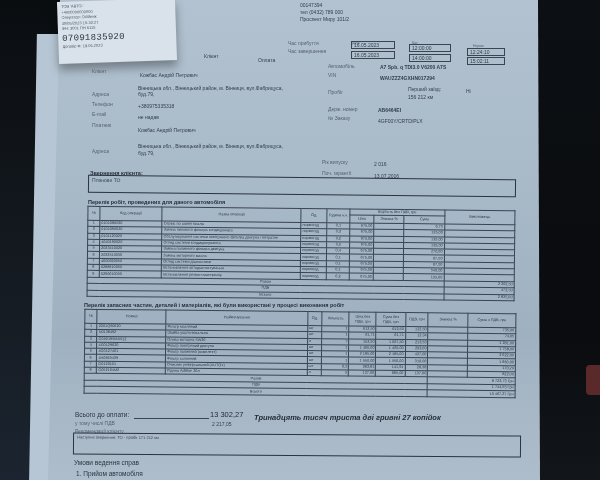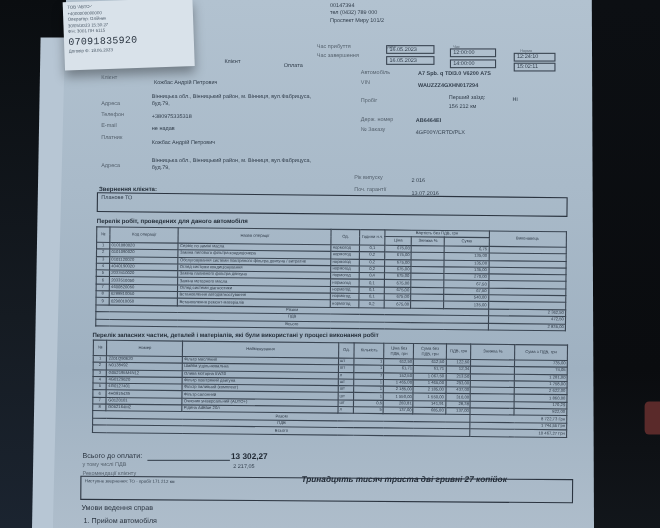--- a/index.html
+++ b/index.html
@@ -20,21 +20,21 @@
   .bx { position: absolute; border: 1px solid #3a4552; font-size: 5px; line-height: 7px; padding: 0 2px; color: #34404e; }
   .frame { position: absolute; border: 1.2px solid #2b3440; }
   .title { position: absolute; font-size: 5.5px; font-weight: bold; color: #26303b; }
   table { position: absolute; border-collapse: collapse; font-size: 3.8px; color: #2f3a47; }
   td, th { border: 0.6px solid #3a4552; padding: 0 1px; height: 6.3px; line-height: 5px; white-space: nowrap; overflow: hidden; font-weight: normal; }
   th { height: 14px; text-align: center; }
   td.r { text-align: right; }
   td.c { text-align: center; }
   .sum-row td { height: 6.5px; }
   .total-label { position: absolute; font-size: 6.5px; color: #2d3743; }
-  .total-value { position: absolute; font-size: 7.5px; font-weight: bold; color: #1f2833; }
+  .total-value { position: absolute; font-size: 7.5px; font-weight: normal; color: #1f2833; }
   .total-words { position: absolute; font-size: 7.5px; font-weight: bold; font-style: italic; color: #1f2833; }
   .h2 { position: absolute; font-size: 6.5px; color: #2b3541; }
   .rule { position: absolute; height: 1px; background: #3a4552; }
 </style>
 </head>
 <body>
 
 <div class="bg-left"></div>
 <div class="bg-right"></div>
 <div class="seat-red"></div>
@@ -365,21 +365,21 @@
     <tr class="sum-row">
         <td colspan="8" class="c">Всього</td>
         <td colspan="2" class="r">10 467,27  Грн</td>
       </tr>
   </tbody>
 </table>
 
 <div class="total-label" style="left:75px;top:411px;">Всього до оплати:</div>
 <div class="rule" style="left:134px;top:418px;width:75px;"></div>
 <div class="total-value" style="left:210px;top:410px;">13 302,27</div>
-<div class="total-words" style="left:254px;top:431px;margin-left:20px;">Тринадцять тисяч триста дві гривні 27 копійок</div>
+<div class="total-words" style="left:254px;top:413px;">Тринадцять тисяч триста дві гривні 27 копійок</div>
 <div class="t lbl" style="left:75px;top:420px;">у тому числі ПДВ</div>
 <div class="t" style="left:212px;top:421px;">2 217,05</div>
 <div class="t lbl" style="left:75px;top:428px;">Рекомендації клієнту</div>
 <div class="frame" style="left:73px;top:434px;width:448px;height:22px;transform:rotate(0.4deg);">
   <span class="t" style="left:3px;top:1px;font-size:4px;">Наступне звернення: ТО - пробіг 171 212 км</span>
 </div>
 
 <div class="h2" style="left:74px;top:459px;">Умови ведення справ</div>
 <div class="h2" style="left:76px;top:470px;">1. Прийом автомобіля</div>
 

